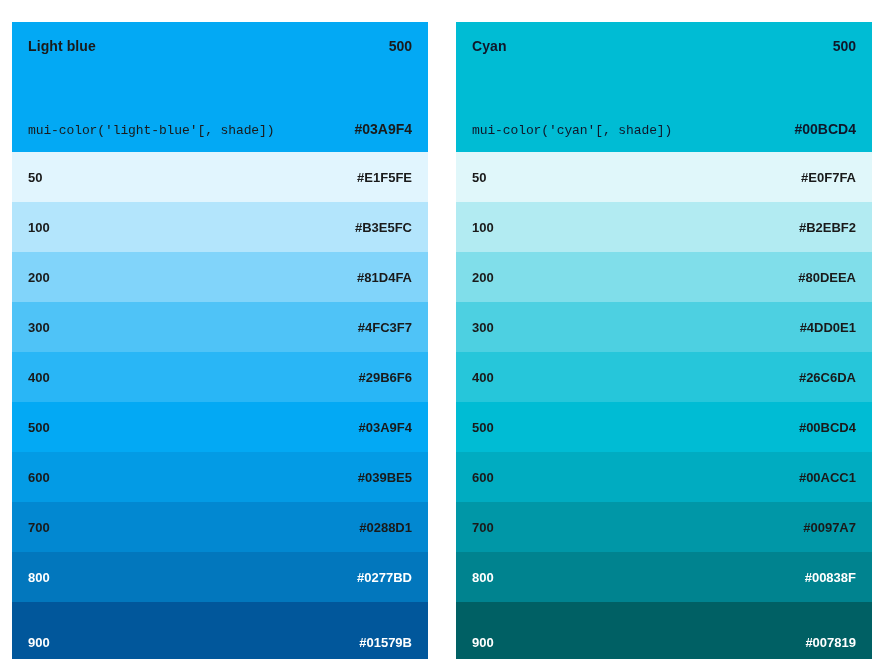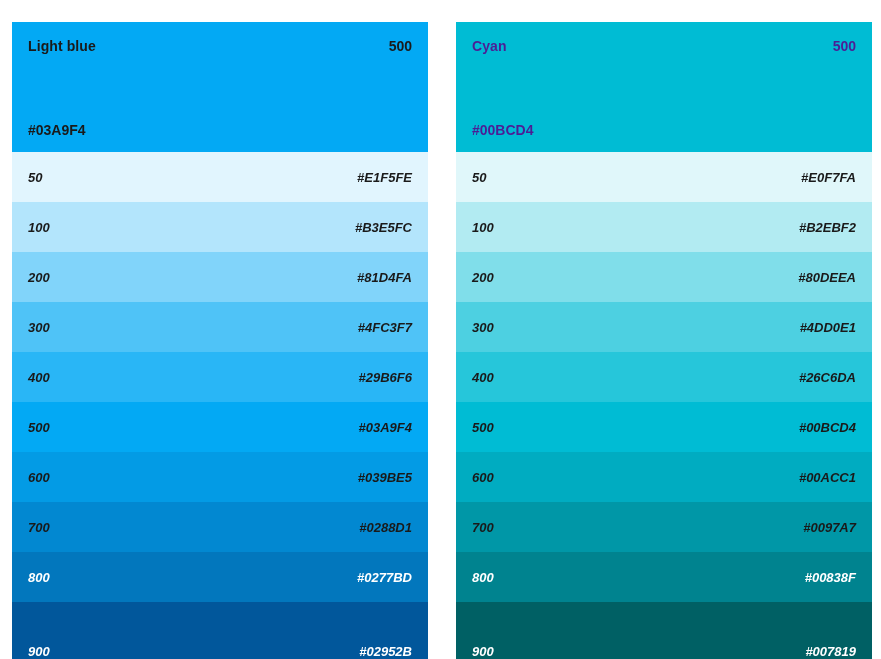--- a/index.html
+++ b/index.html
@@ -66,27 +66,26 @@
   }
 
   .palette-main-hex {
     font-size: 14px;
     font-weight: bold;
   }
 
   .shade-row {
     height: 50px;
     box-sizing: border-box;
-    padding: 0 16px;
+    padding: 9px 16px;
     display: flex;
     flex-direction: row;
     align-items: center;
     justify-content: space-between;
     flex: 0 0 auto;
-    font-style: italic;
   }
 
   .shade-row:last-child {
     flex: 1 1 auto;
     align-items: flex-end;
     padding-top: 16px;
   }
 
   .shade-label,
   .shade-hex {
@@ -98,20 +97,21 @@
 <body style="background: rgb(255, 255, 255);">
 
 <div class="palette-board" id="board">
     <div class="palette-card">
       <div class="palette-header" style="background: rgb(3, 169, 244); color: rgb(26, 26, 26);">
         <div class="header-top">
           <span class="palette-name">Light blue</span>
           <span class="palette-main-shade">500</span>
         </div>
         <div class="header-bottom">
+          <code class="palette-fn">mui-color('light-blue'[, shade])</code>
           <span class="palette-main-hex">#03A9F4</span>
         </div>
       </div>
       <div class="shade-row" style="background: rgb(225, 245, 254); color: rgb(26, 26, 26);">
         <span class="shade-label">50</span>
         <span class="shade-hex">#E1F5FE</span>
       </div>
       <div class="shade-row" style="background: rgb(179, 229, 252); color: rgb(26, 26, 26);">
         <span class="shade-label">100</span>
         <span class="shade-hex">#B3E5FC</span>
@@ -139,30 +139,31 @@
       <div class="shade-row" style="background: rgb(2, 136, 209); color: rgb(26, 26, 26);">
         <span class="shade-label">700</span>
         <span class="shade-hex">#0288D1</span>
       </div>
       <div class="shade-row" style="background: rgb(2, 119, 189); color: rgb(255, 255, 255);">
         <span class="shade-label">800</span>
         <span class="shade-hex">#0277BD</span>
       </div>
       <div class="shade-row" style="background: rgb(1, 87, 155); color: rgb(255, 255, 255);">
         <span class="shade-label">900</span>
-        <span class="shade-hex">#02952B</span>
+        <span class="shade-hex">#01579B</span>
       </div>
     </div>
     <div class="palette-card">
-      <div class="palette-header" style="background: rgb(0, 188, 212); color: #4c1d95;">
+      <div class="palette-header" style="background: rgb(0, 188, 212); color: #0f172a;">
         <div class="header-top">
           <span class="palette-name">Cyan</span>
           <span class="palette-main-shade">500</span>
         </div>
         <div class="header-bottom">
+          <code class="palette-fn">mui-color('cyan'[, shade])</code>
           <span class="palette-main-hex">#00BCD4</span>
         </div>
       </div>
       <div class="shade-row" style="background: rgb(224, 247, 250); color: rgb(26, 26, 26);">
         <span class="shade-label">50</span>
         <span class="shade-hex">#E0F7FA</span>
       </div>
       <div class="shade-row" style="background: rgb(178, 235, 242); color: rgb(26, 26, 26);">
         <span class="shade-label">100</span>
         <span class="shade-hex">#B2EBF2</span>

